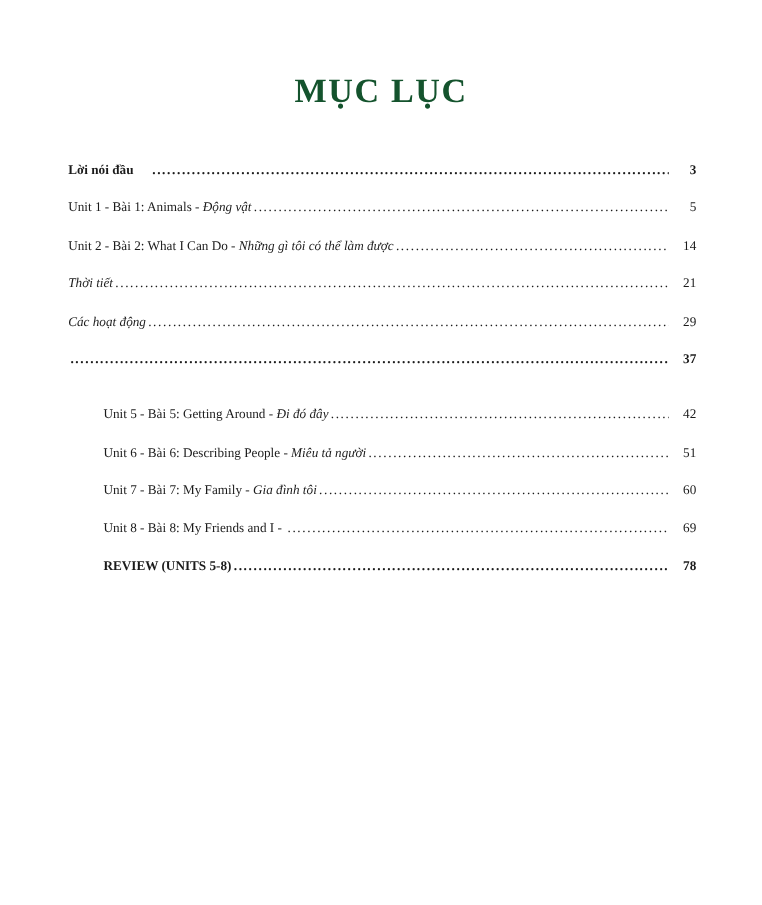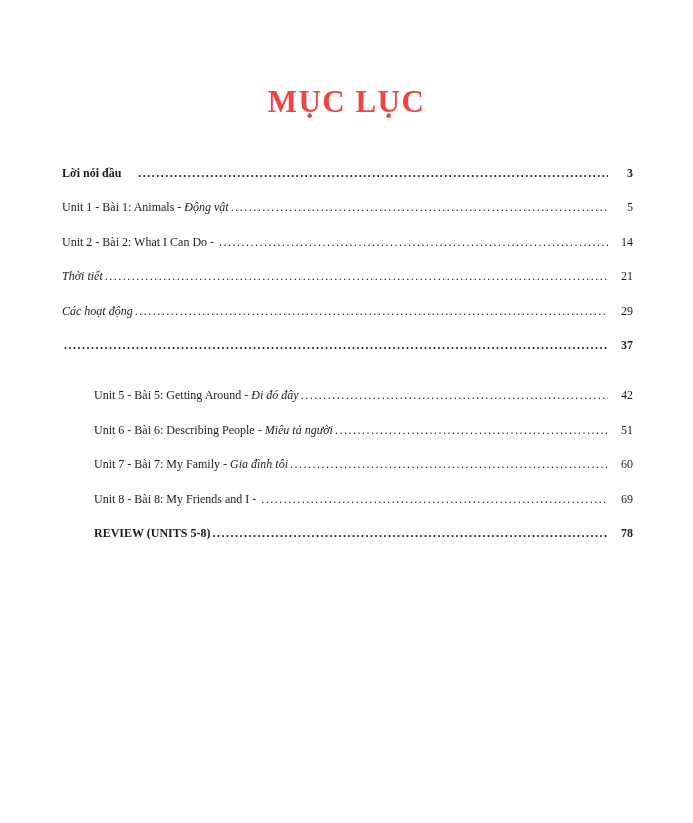--- a/index.html
+++ b/index.html
@@ -12,25 +12,25 @@
     width: 693px;
     height: 823px;
     background: #ffffff;
     box-sizing: border-box;
     font-family: "Liberation Serif", "DejaVu Serif", serif;
     color: #1b1b1b;
     overflow: hidden;
   }
   .doc-title {
     text-align: center;
-    padding-top: 84px;
+    padding-top: 65px;
     font-size: 31px;
     font-weight: bold;
     letter-spacing: 1.5px;
-    color: #ef4444;
+    color: #14532d;
   }
   .toc {
     margin: 36px 60px 0 62px;
   }
   .toc-section {
     margin: 0;
   }
   .toc-section + .toc-section {
     margin-top: 16px;
     margin-left: 32px;
@@ -81,20 +81,21 @@
     <span class="page-num">3</span>
   </div>
         <div class="toc-row">
     <span class="entry-text">Unit 1 - Bài 1: Animals - </span>
     <span class="entry-italic">Động vật</span>
     <span class="dots">............................................................................................................................................................................................................................</span>
     <span class="page-num">5</span>
   </div>
         <div class="toc-row">
     <span class="entry-text">Unit 2 - Bài 2: What I Can Do - </span>
+    <span class="entry-italic">Những gì tôi có thể làm được</span>
     <span class="dots">............................................................................................................................................................................................................................</span>
     <span class="page-num">14</span>
   </div>
         <div class="toc-row">
     <span class="entry-italic">Thời tiết</span>
     <span class="dots">............................................................................................................................................................................................................................</span>
     <span class="page-num">21</span>
   </div>
         <div class="toc-row">
     <span class="entry-italic">Các hoạt động</span>

